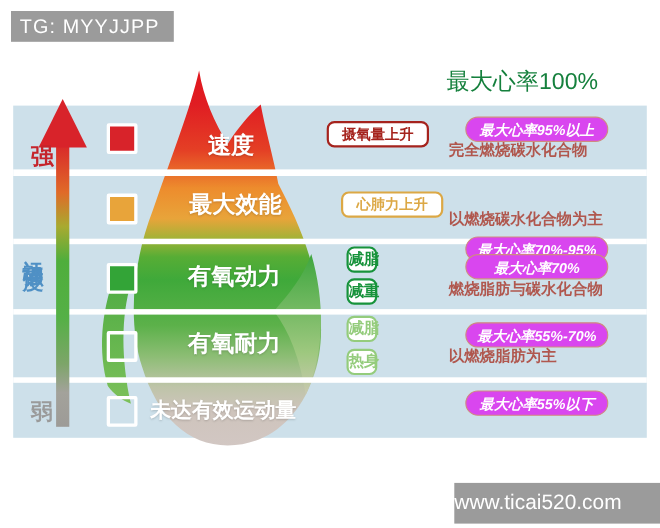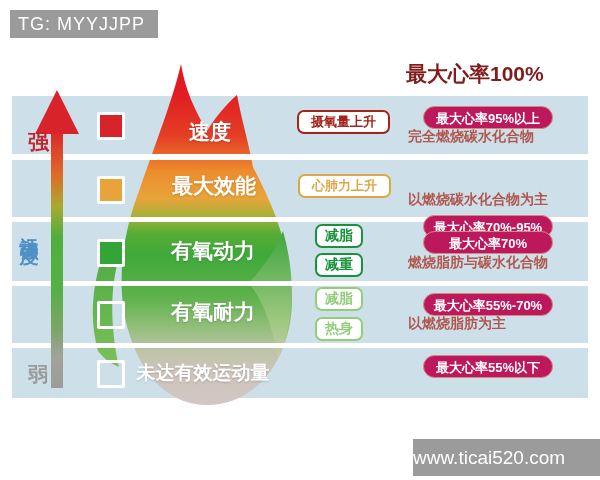--- a/index.html
+++ b/index.html
@@ -34,30 +34,30 @@
   .cb4{left:97px;top:301px;background:transparent;}
   .cb5{left:97px;top:360px;background:transparent;}
 
   
   .zl{transform:translate(-50%,-50%);color:#ffffff;font-size:21px;font-weight:bold;white-space:nowrap;
     text-shadow:0 1px 2px rgba(0,0,0,0.18);z-index:5;}
 
   
   .badge{background:#ffffff;border-radius:7px;text-align:center;font-weight:bold;white-space:nowrap;z-index:5;box-sizing:border-box;}
   .badge.wide{width:93px;height:24px;font-size:13px;line-height:20px;}
-  .badge.small{width:48px;height:24px;font-size:14px;line-height:19px;}
+  .badge.small{width:28px;height:24px;font-size:14px;line-height:19px;}
   .bd-red{border:2px solid #a5231d;color:#a5231d;}
   .bd-gold{border:2px solid #dca845;color:#dca845;}
   .bd-green{border:2.5px solid #17933b;color:#17933b;}
   .bd-lgreen{border:2.5px solid #94cc7c;color:#94cc7c;}
 
   
-  .hr-title{left:406px;top:60px;color:#7f1d1d;font-size:21px;font-weight:bold;z-index:5;}
-  .pill{left:423px;width:130px;height:23px;background:#be185d;border:1.5px solid #cf8b80;border-radius:13px;
-    color:#ffffff;font-size:13px;font-weight:bold;text-align:center;line-height:23px;white-space:nowrap;z-index:5;box-sizing:border-box;}
+  .hr-title{left:406px;top:60px;color:#15803d;font-size:21px;font-weight:normal;z-index:5;}
+  .pill{left:423px;width:130px;height:23px;background:#d946ef;border:1.5px solid #cf8b80;border-radius:13px;
+    color:#ffffff;font-size:13px;font-weight:bold;text-align:center;line-height:23px;white-space:nowrap;z-index:5;box-sizing:border-box;font-style:italic;}
   .desc{left:408px;width:160px;text-align:left;color:#b0574e;font-size:14px;font-weight:bold;white-space:nowrap;z-index:5;}
 </style>
 </head>
 <body>
 
 <div class="abs tagbar">TG: MYYJJPP</div>
 
 <div class="abs panel"></div>
 
 <svg class="abs flame" width="230" height="360" viewBox="0 0 230 360">
@@ -139,21 +139,21 @@
 <div class="abs cb cb4"></div>
 <div class="abs cb cb5"></div>
 
 <div class="abs zl" style="left:210px;top:132px;">速度</div>
 <div class="abs zl" style="left:214px;top:186px;">最大效能</div>
 <div class="abs zl" style="left:213px;top:251px;">有氧动力</div>
 <div class="abs zl" style="left:213px;top:312px;">有氧耐力</div>
 <div class="abs zl" style="left:203px;top:373px;font-size:19px;">未达有效运动量</div>
 
 <div class="abs badge wide bd-red" style="left:297px;top:110px;">摄氧量上升</div>
-<div class="abs badge wide bd-gold" style="left:298px;top:174px;">心肺力上升</div>
+<div class="abs badge wide bd-gold" style="left:310px;top:174px;">心肺力上升</div>
 <div class="abs badge small bd-green" style="left:315px;top:224px;">减脂</div>
 <div class="abs badge small bd-green" style="left:315px;top:253px;">减重</div>
 <div class="abs badge small bd-lgreen" style="left:315px;top:287px;">减脂</div>
 <div class="abs badge small bd-lgreen" style="left:315px;top:317px;">热身</div>
 
 <div class="abs hr-title">最大心率100%</div>
 
 <div class="abs pill" style="top:106px;">最大心率95%以上</div>
 <div class="abs desc" style="top:128px;">完全燃烧碳水化合物</div>
 

